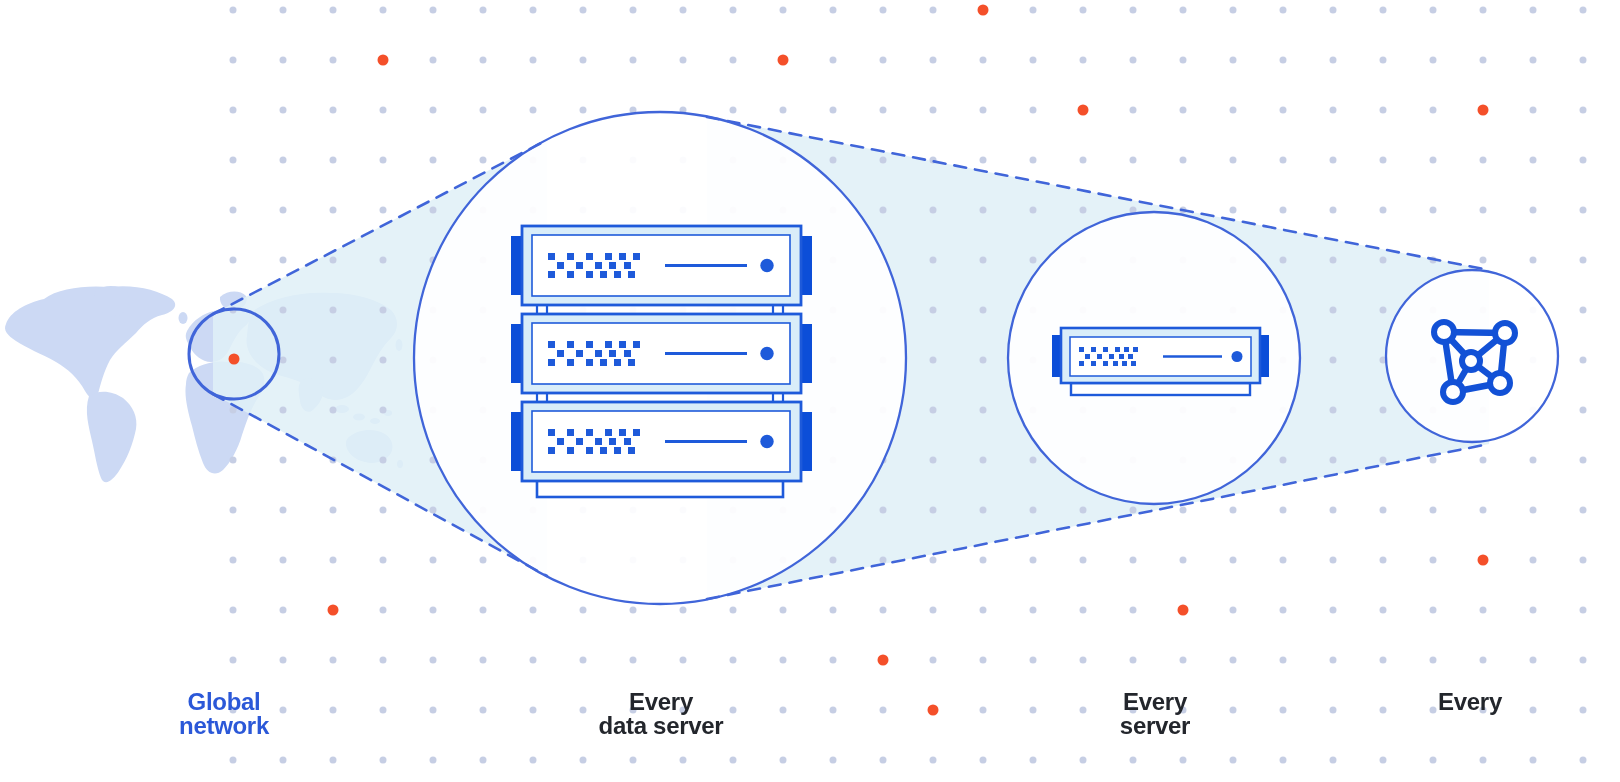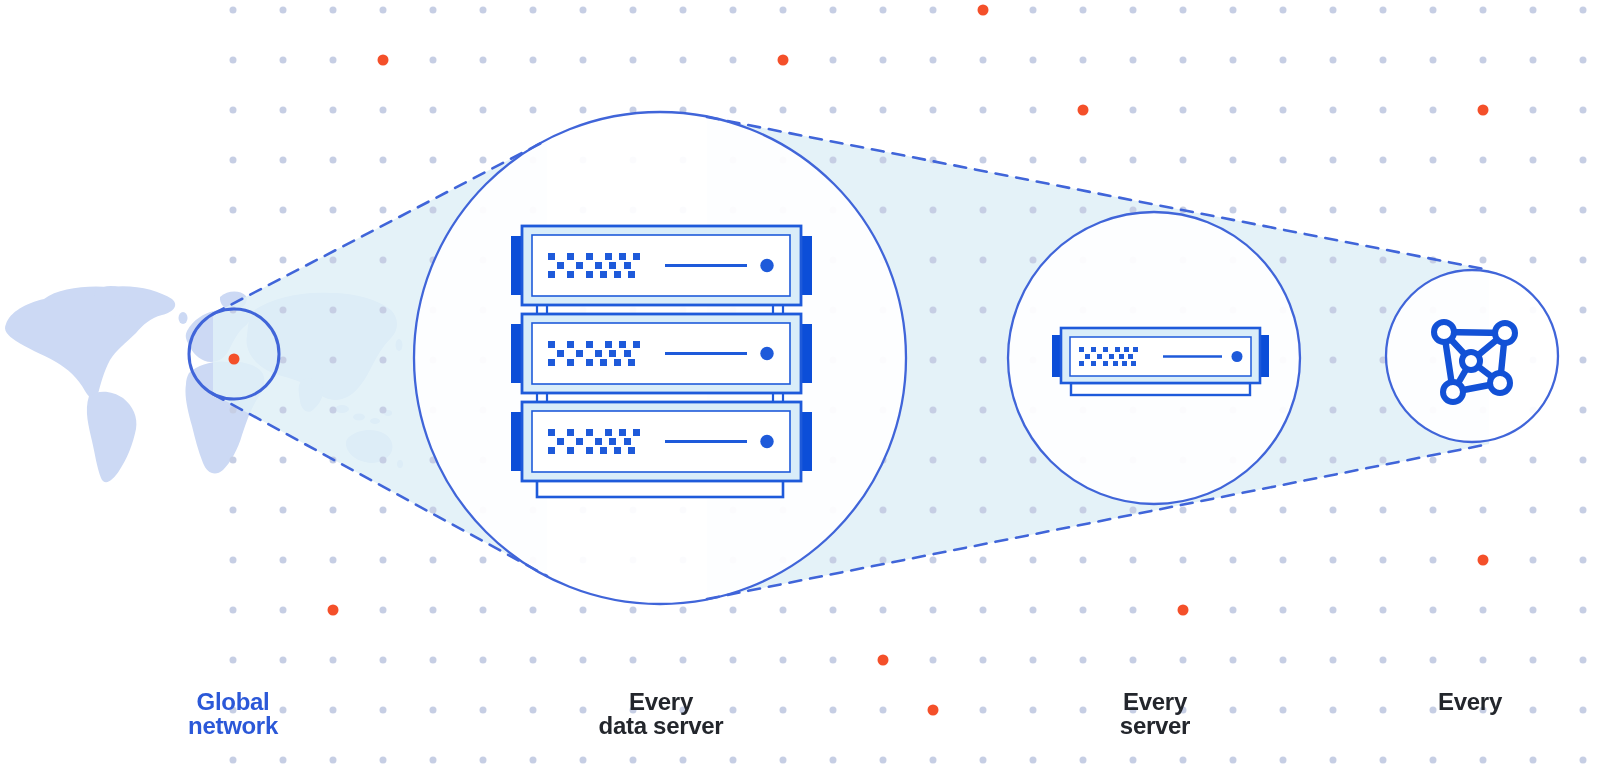--- a/index.html
+++ b/index.html
@@ -678,21 +678,21 @@
         <circle cx="1483" cy="110" r="5.5" fill="#f4502a"></circle>
         <circle cx="1483" cy="560" r="5.5" fill="#f4502a"></circle>
         <circle cx="333" cy="610" r="5.5" fill="#f4502a"></circle>
         <circle cx="1183" cy="610" r="5.5" fill="#f4502a"></circle>
         <circle cx="883" cy="660" r="5.5" fill="#f4502a"></circle>
         <circle cx="933" cy="710" r="5.5" fill="#f4502a"></circle>
         <circle cx="234" cy="359" r="5.5" fill="#f4502a"></circle>
       </g>
   </svg>
 
-  <div class="lbl lbl-blue" style="left:233px">
+  <div class="lbl lbl-blue" style="left:224px">
     <span>Global</span>
     <span>network</span>
   </div>
   <div class="lbl lbl-dark" style="left:661px">
     <span>Every</span>
     <span>data server</span>
   </div>
   <div class="lbl lbl-dark" style="left:1155px">
     <span>Every</span>
     <span>server</span>

